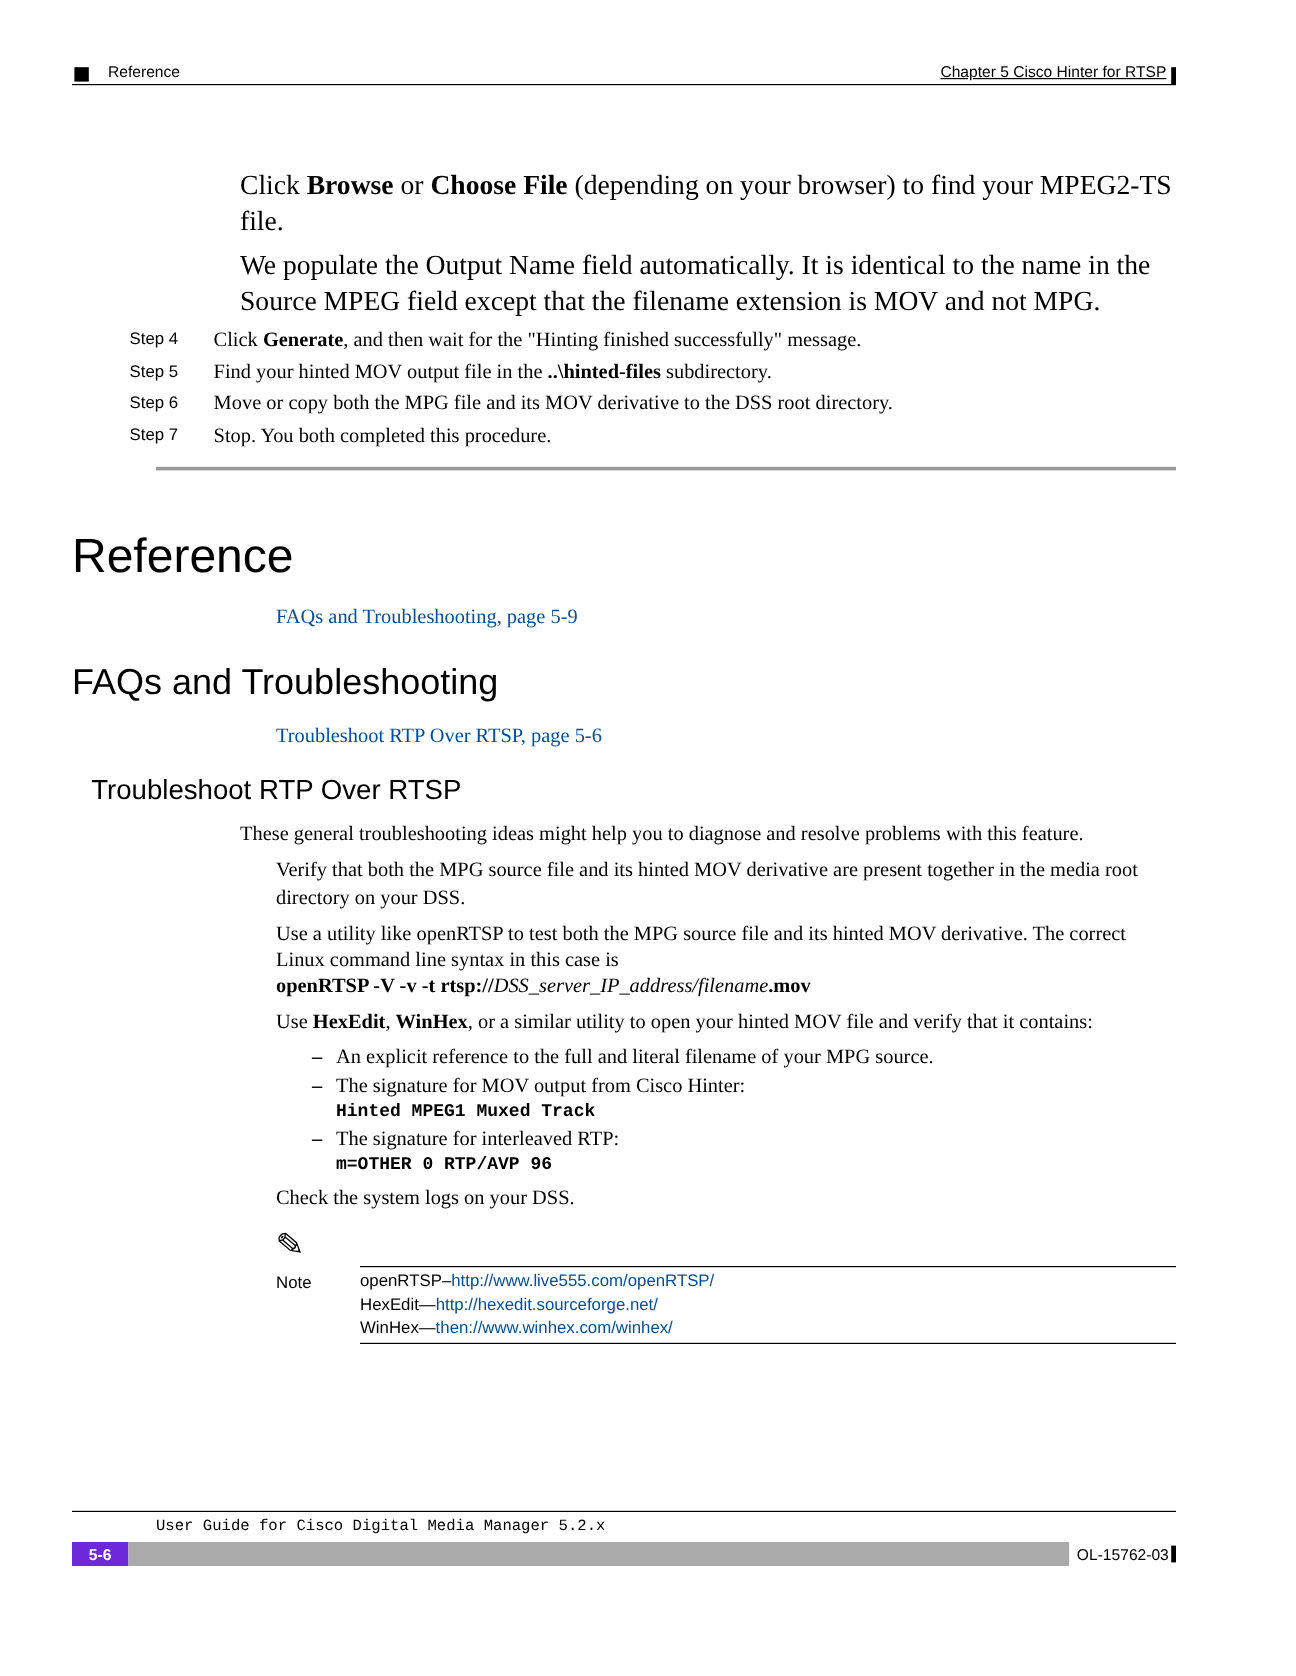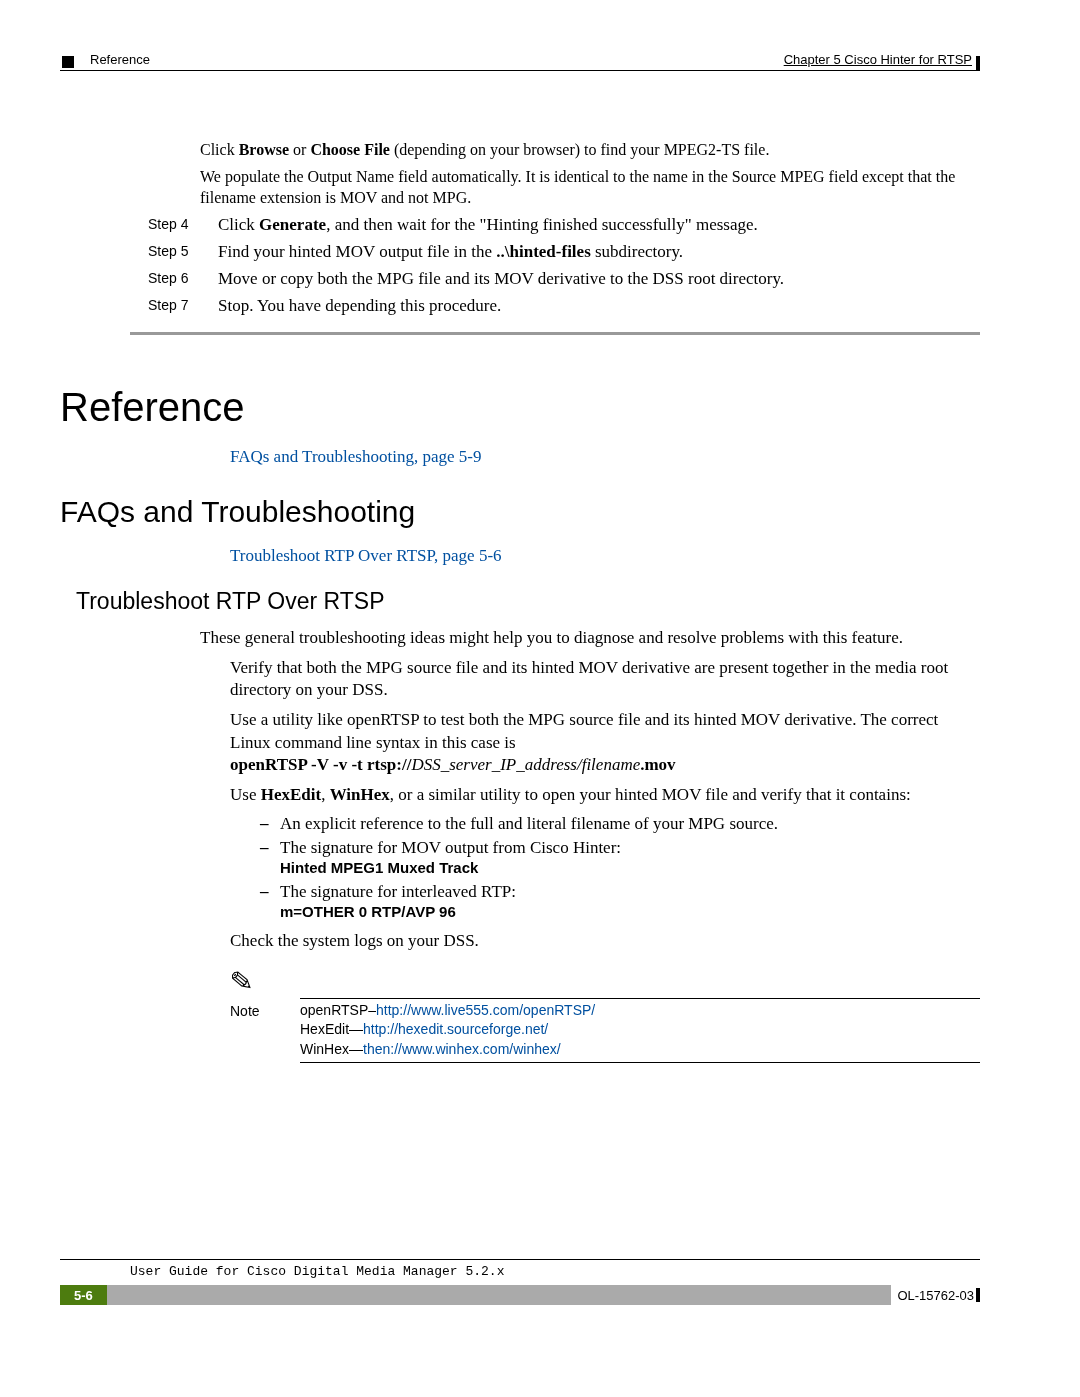--- a/index.html
+++ b/index.html
@@ -58,36 +58,36 @@
     text-decoration: underline;
   }
   .body {
     position: absolute;
     top: 140px;
     left: 60px;
     right: 100px;
   }
   .para {
     margin: 0 0 6px 0;
-    font-size: 16px;
+    font-size: 23px;
     line-height: 1.3;
   }
   .indent1 { margin-left: 140px; }
   .step-row {
     display: flex;
     margin: 4px 0;
     font-size: 17px;
   }
   .step-label {
     width: 70px;
     font-family: Arial, Helvetica, sans-serif;
     font-size: 14px;
     flex-shrink: 0;
     padding-top: 2px;
-    margin-left: 88px;
+    margin-left: 48px;
   }
   .step-text {
     flex: 1;
     line-height: 1.35;
   }
   .end-rule {
     margin: 14px 0 0 70px;
     height: 3px;
     background: #999;
   }
@@ -129,21 +129,21 @@
   }
   .dash-list .item {
     display: flex;
     margin: 4px 0;
   }
   .dash-list .dash {
     width: 20px;
     font-weight: bold;
   }
   .mono {
-    font-family: Liberation Sans, sans-serif;
+    font-family: Liberation Mono, monospace;
     font-size: 15px;
     font-weight: bold;
   }
   .note-block {
     margin: 16px 0 0 170px;
   }
   .note-icon {
     font-size: 28px;
     line-height: 1;
     transform: rotate(-5deg);
@@ -185,21 +185,21 @@
     font-family: Liberation Mono, monospace;
     font-size: 13px;
     margin: 4px 0 6px 70px;
   }
   .footer-bar {
     display: flex;
     align-items: stretch;
     height: 20px;
   }
   .footer-black {
-    background: #4d7c0f;
+    background: #6d28d9;
     color: #fff;
     font-family: Arial, Helvetica, sans-serif;
     font-weight: bold;
     font-size: 13px;
     padding: 2px 14px;
     display: flex;
     align-items: center;
   }
   .footer-gray {
     flex: 1;
@@ -246,21 +246,21 @@
     <div class="step-row">
       <div class="step-label">Step 5</div>
       <div class="step-text"><span>Find your hinted MOV output file in the </span><b>..\hinted-files</b><span> subdirectory.</span></div>
     </div>
     <div class="step-row">
       <div class="step-label">Step 6</div>
       <div class="step-text">Move or copy both the MPG file and its MOV derivative to the DSS root directory.</div>
     </div>
     <div class="step-row">
       <div class="step-label">Step 7</div>
-      <div class="step-text">Stop. You have depending this procedure.</div>
+      <div class="step-text">Stop. You both completed this procedure.</div>
     </div>
 
     <div class="end-rule"></div>
 
     <h1 class="section">Reference</h1>
     <p class="xref link">FAQs and Troubleshooting, page 5-9</p>
 
     <h2 class="section">FAQs and Troubleshooting</h2>
     <p class="xref link">Troubleshoot RTP Over RTSP, page 5-6</p>
 

